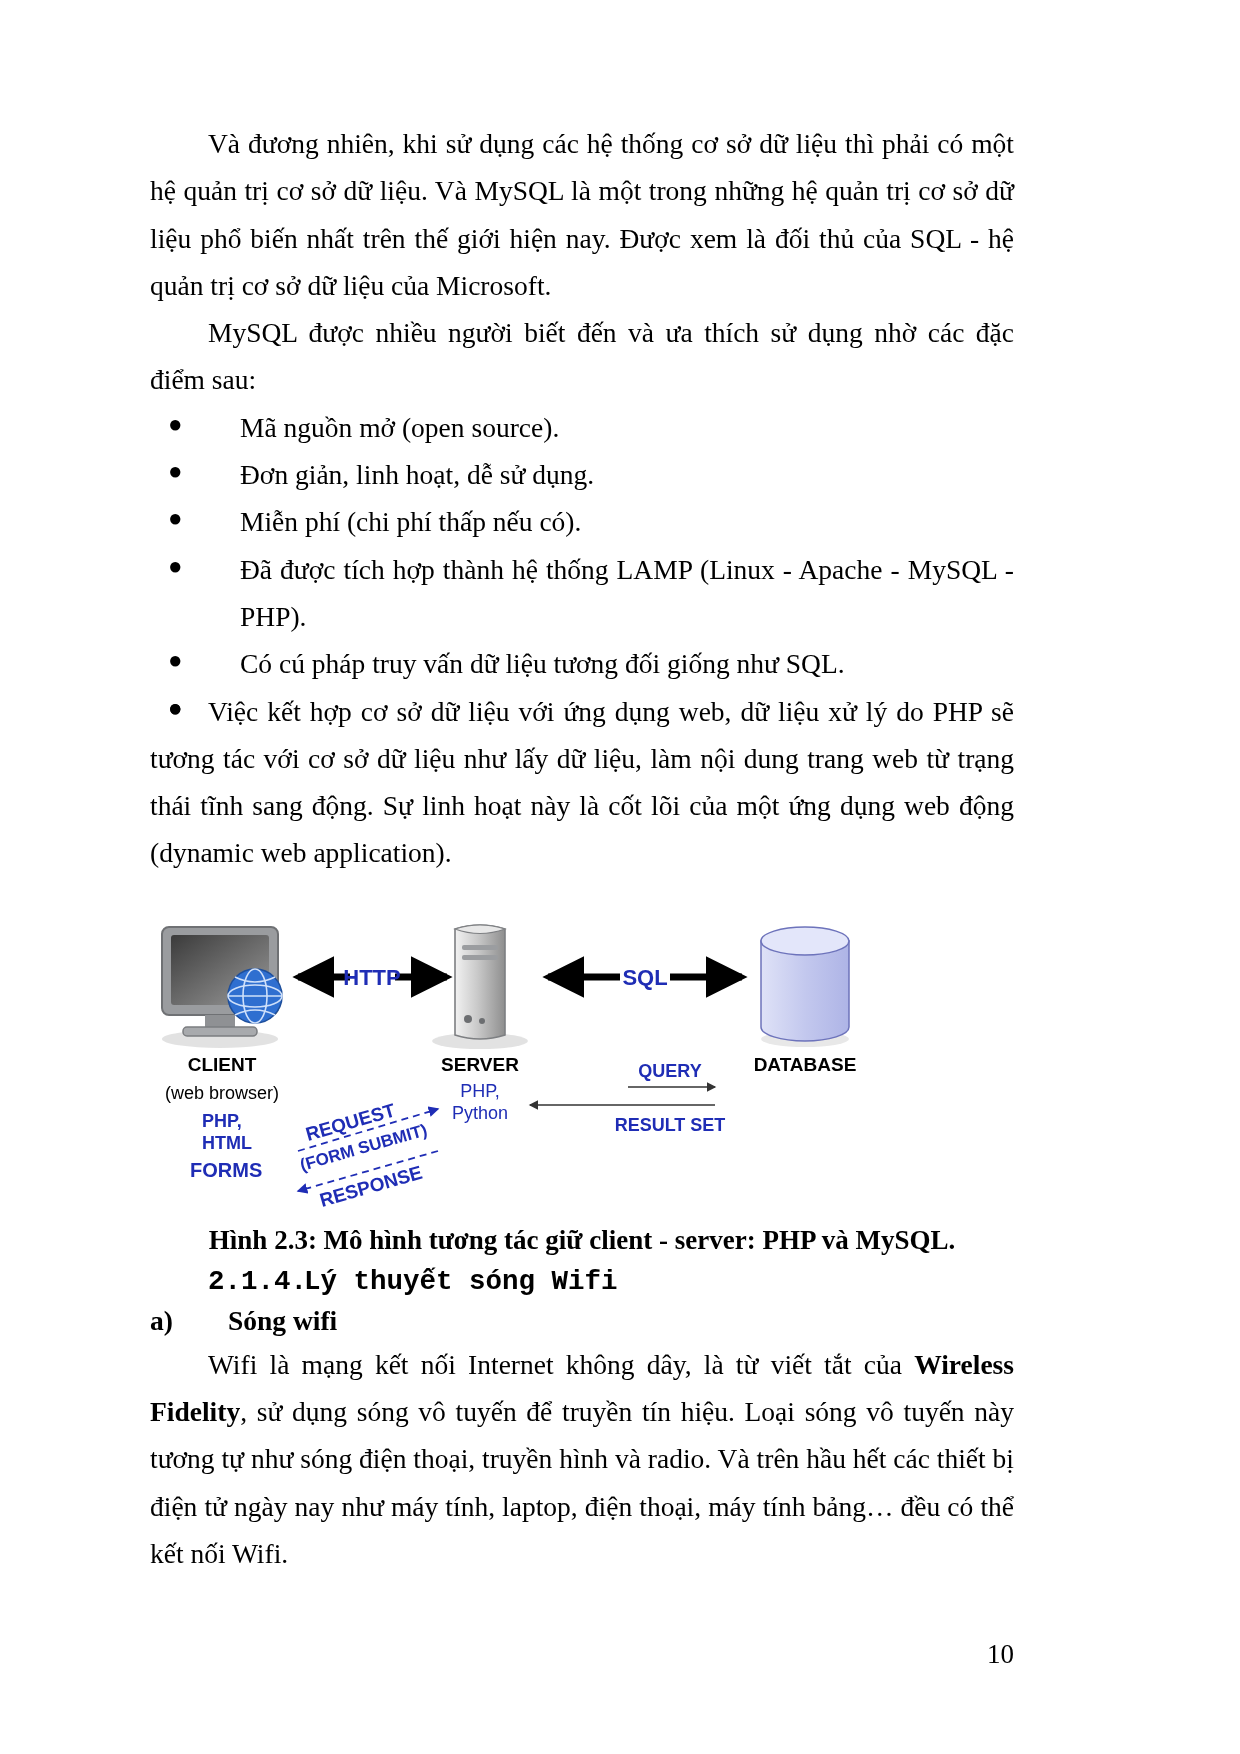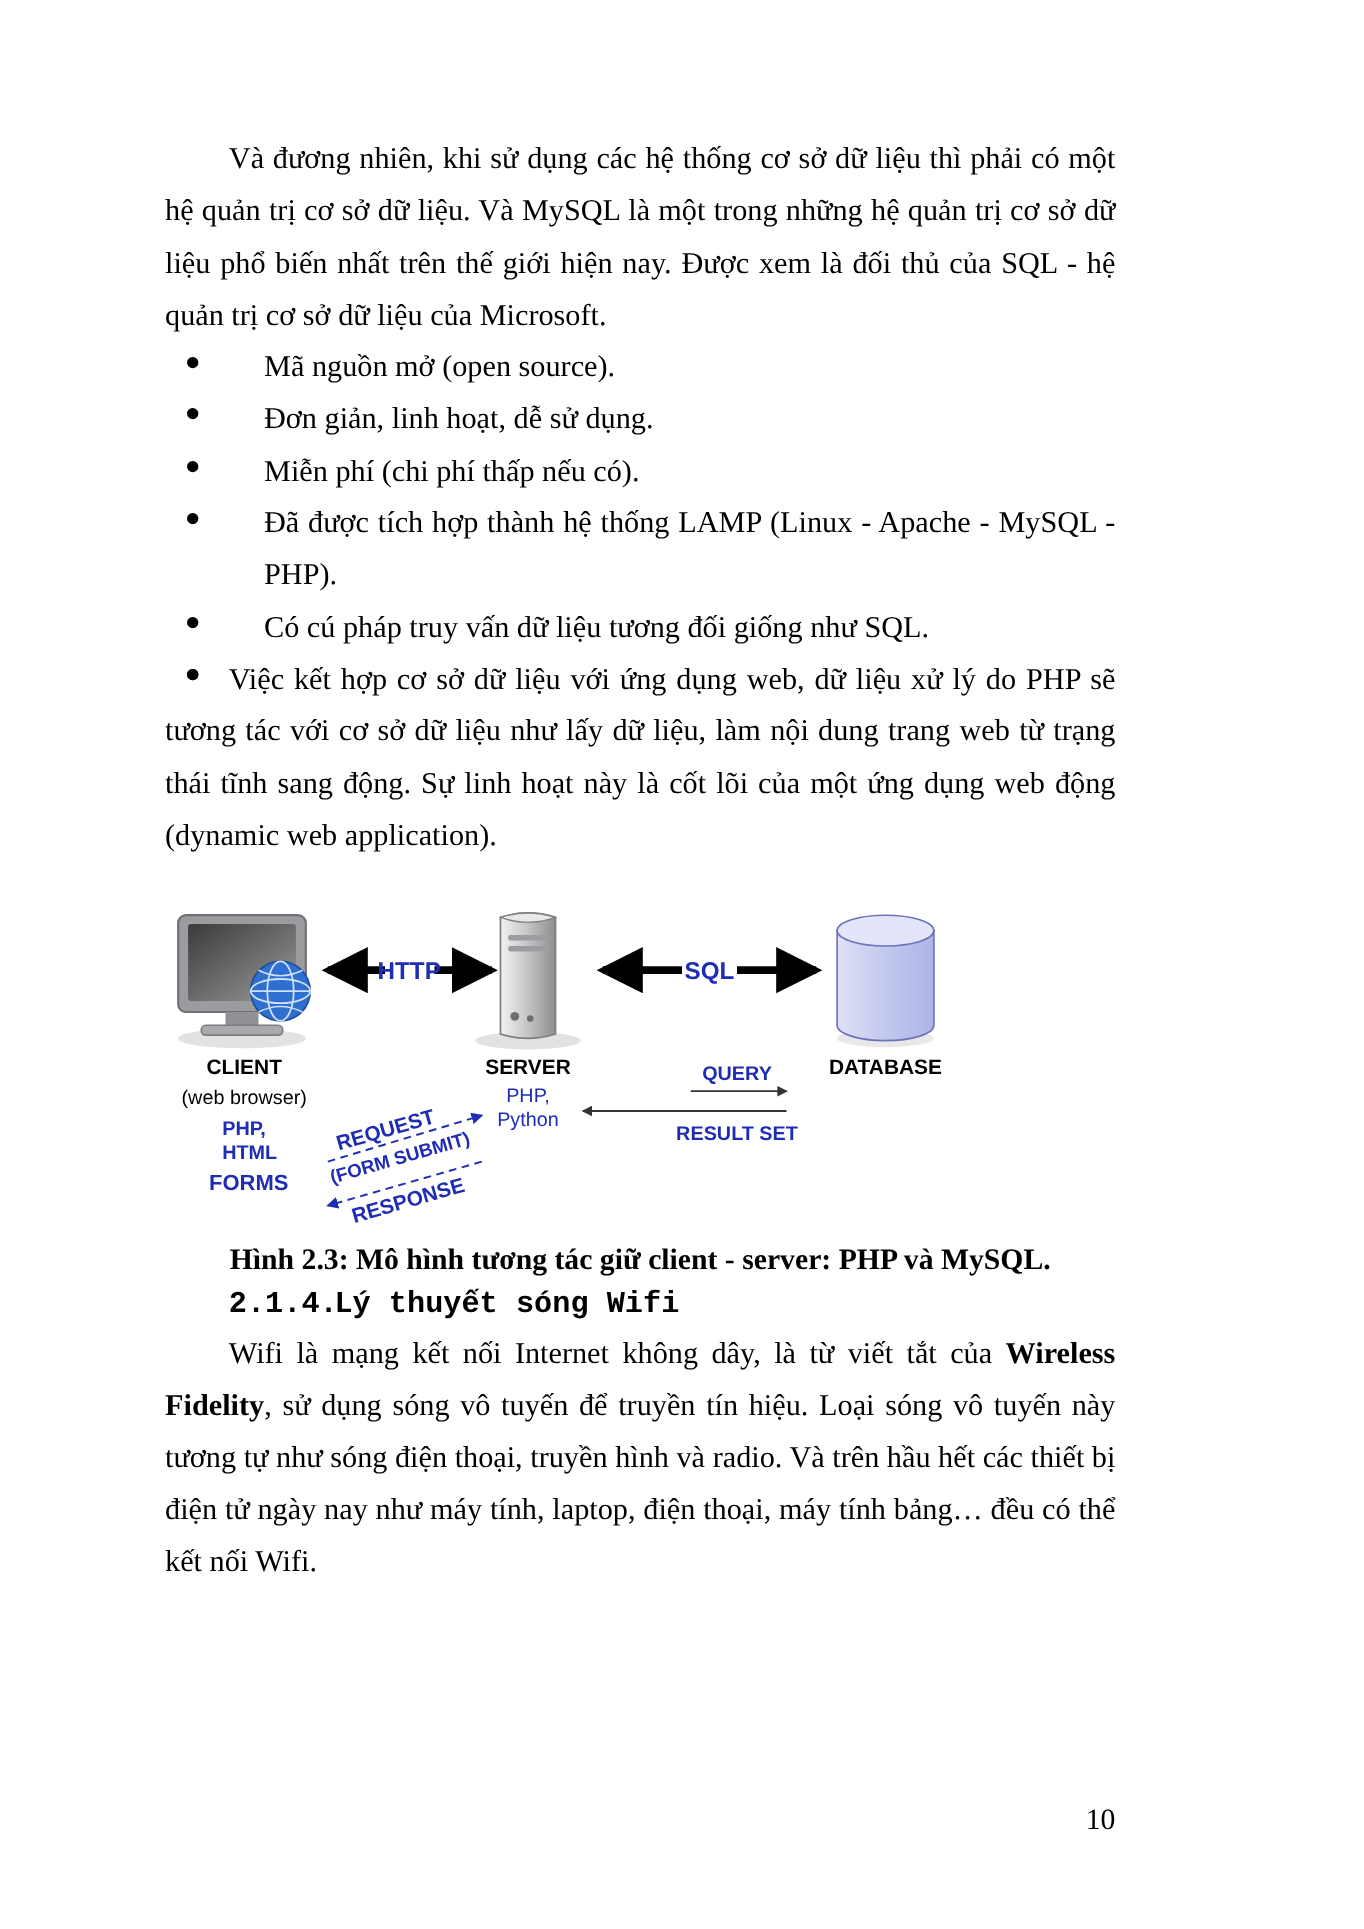--- a/index.html
+++ b/index.html
@@ -99,20 +99,21 @@
   }
   .diagram svg { display: block; }
 </style>
 </head>
 <body>
 
 <div class="page">
 
   <p class="body-text indent">Và đương nhiên, khi sử dụng các hệ thống cơ sở dữ liệu thì phải có một hệ quản trị cơ sở dữ liệu. Và MySQL là một trong những hệ quản trị cơ sở dữ liệu phổ biến nhất trên thế giới hiện nay. Được xem là đối thủ của SQL - hệ quản trị cơ sở dữ liệu của Microsoft.</p>
 
+  <p class="body-text indent">MySQL được nhiều người biết đến và ưa thích sử dụng nhờ các đặc điểm sau:</p>
 
   <ul class="bullet-list">
     <li><span class="bullet">●</span><span>Mã nguồn mở (open source).</span></li>
     <li><span class="bullet">●</span><span>Đơn giản, linh hoạt, dễ sử dụng.</span></li>
     <li><span class="bullet">●</span><span>Miễn phí (chi phí thấp nếu có).</span></li>
     <li><span class="bullet">●</span><span>Đã được tích hợp thành hệ thống LAMP (Linux - Apache - MySQL - PHP).</span></li>
     <li><span class="bullet">●</span><span>Có cú pháp truy vấn dữ liệu tương đối giống như SQL.</span></li>
     <li><span class="bullet">●</span></li>
     <li><span class="bullet">●</span></li>
   </ul>
@@ -211,17 +212,20 @@
       </svg>
     </div>
   </div>
 
   <div class="figure-caption">Hình 2.3: Mô hình tương tác giữ client - server: PHP và MySQL.</div>
 
   <div class="heading-2">
     <span class="num">2.1.4.</span><span>Lý thuyết sóng Wifi</span>
   </div>
 
+  <div class="heading-3">
+    <span class="lbl">a)</span><span>Sóng wifi</span>
+  </div>
 
   <p class="body-text indent"><span>Wifi là mạng kết nối Internet không dây, là từ viết tắt của </span><b>Wireless Fidelity</b><span>, sử dụng sóng vô tuyến để truyền tín hiệu. Loại sóng vô tuyến này tương tự như sóng điện thoại, truyền hình và radio. Và trên hầu hết các thiết bị điện tử ngày nay như máy tính, laptop, điện thoại, máy tính bảng… đều có thể kết nối Wifi.</span></p>
 
   <div class="page-number">10</div>
 </div>
 
 </body></html>

